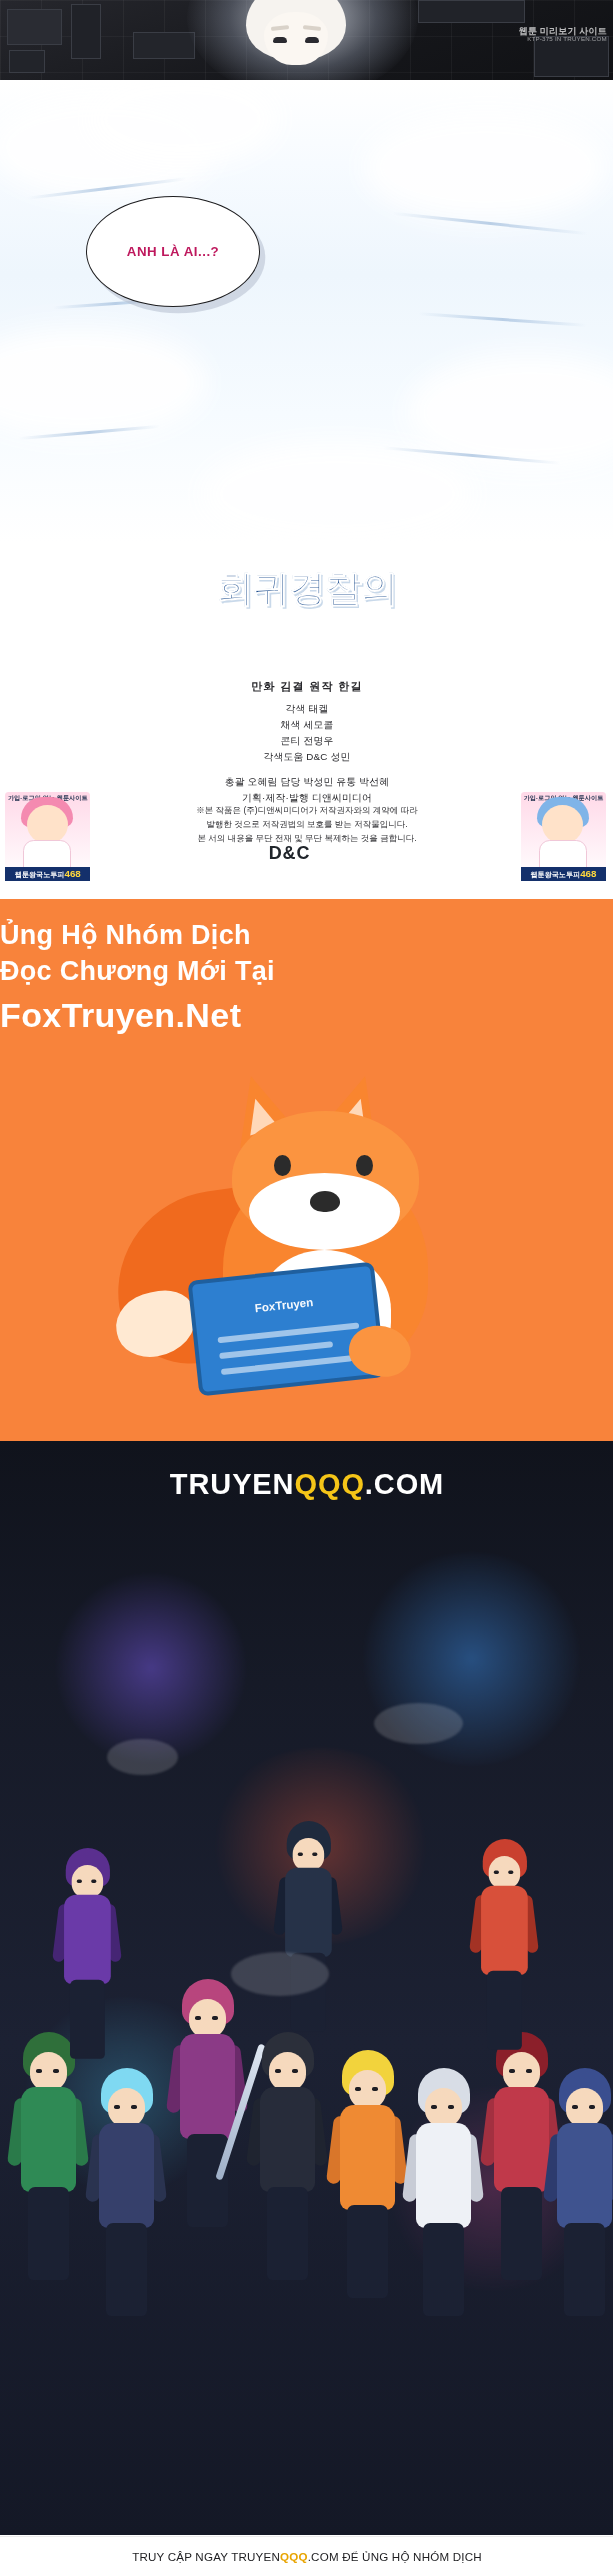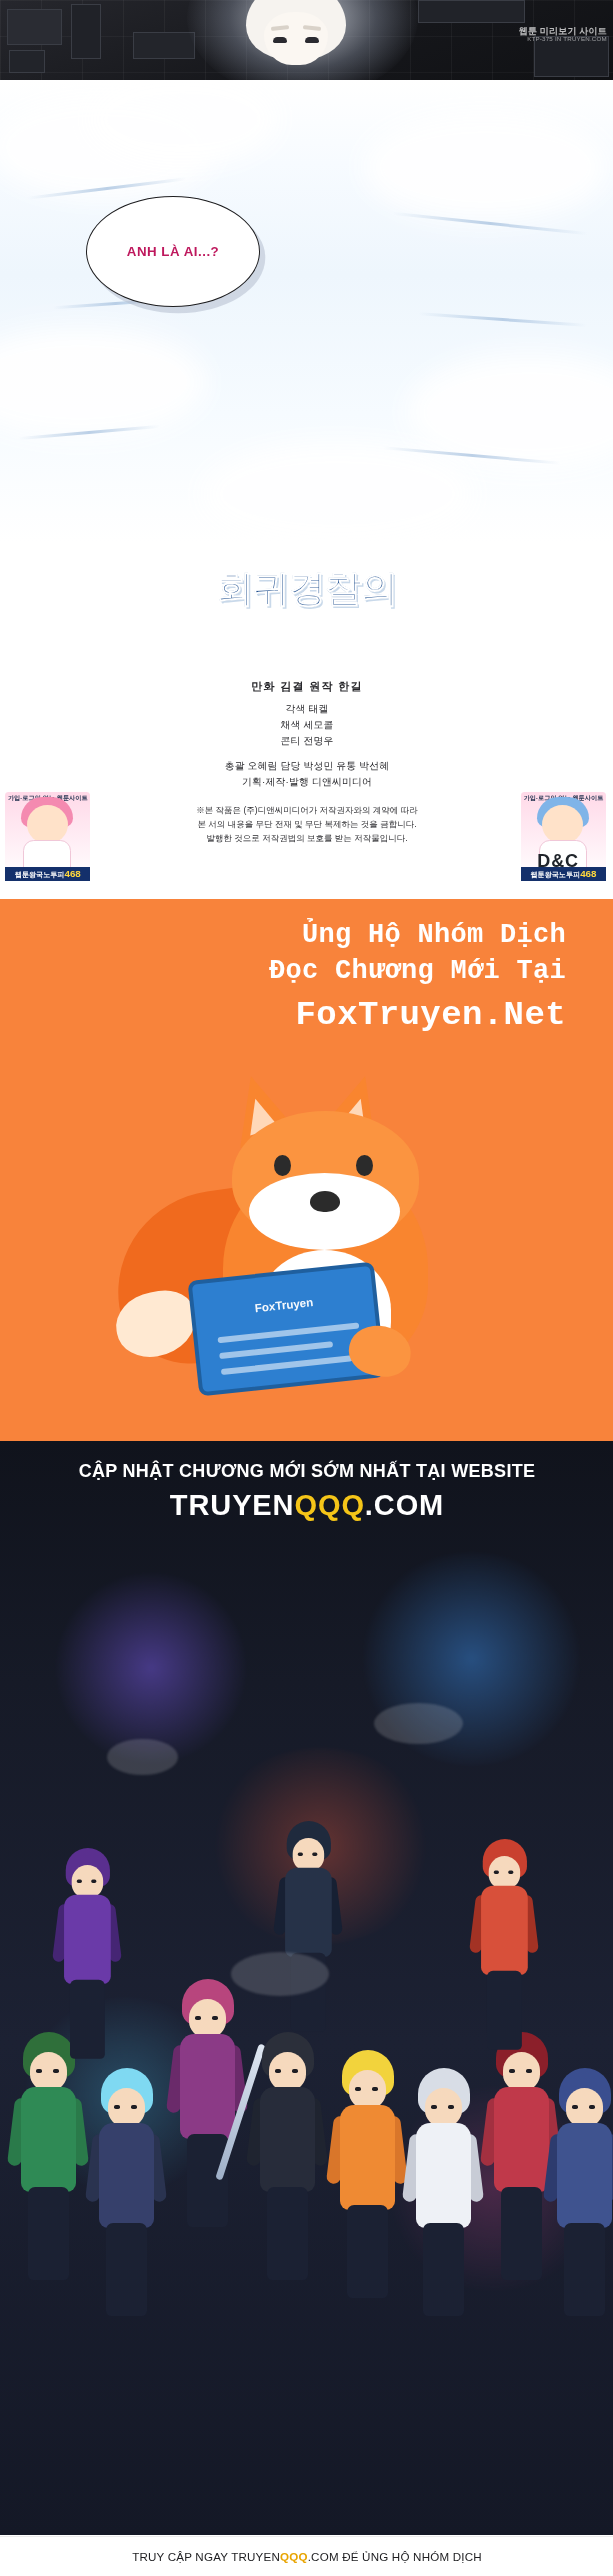--- a/index.html
+++ b/index.html
@@ -208,23 +208,23 @@
     position: absolute;
     left: 0; top: 260px;
     width: 614px;
     text-align: center;
     font-size: 8.5px;
     line-height: 14.2px;
     color: #2a2a2e;
   }
   .dnc-logo {
     position: absolute;
-    left: 0; top: 308px;
+    left: 0; top: 300px;
     width: 579px;
-    text-align: right;
+    text-align: center;
     font-size: 18px;
     font-weight: 900;
     color: #20252b;
     letter-spacing: 0.9px;
   }
 
   
   .side-char {
     position: absolute;
     top: 249px;
@@ -278,23 +278,22 @@
     position: absolute;
     left: 0; top: 899px;
     width: 614px; height: 543px;
     background: #f8833b;
     overflow: hidden;
   }
   .fox-head {
     position: absolute;
     left: 0; top: 18px;
     width: 566px;
-    text-align: right;
+    text-align: left;
     color: #ffffff;
-    font-family: Liberation Mono, monospace;
   }
   .fox-l1, .fox-l2 {
     font-size: 27px;
     font-weight: bold;
     line-height: 36px;
     letter-spacing: 0.3px;
   }
   .fox-site {
     margin-top: 7.1px;
     font-size: 34px;
@@ -595,20 +594,21 @@
 
     <div class="logo-wrap">
       <div class="logo-line l1">회귀경찰의</div>
     </div>
 
     <div class="credits">
       <div class="big-row">만화 김결   원작 한길</div>
       <div>각색 태켈</div>
       <div>채색 세모콜</div>
       <div>콘티 전명우</div>
+      <div>각색도움 D&amp;C 성민</div>
       <span class="gap"></span>
       <div>총괄 오혜림   담당 박성민   유통 박선혜</div>
       <div>기획·제작·발행 디앤씨미디어</div>
     </div>
 
     <div class="side-char left">
       <div class="sc-bg"></div>
       <div class="sc-top-text">가입·로그인 없는 웹툰사이트</div>
       <div class="sc-hair"></div>
       <div class="sc-head"></div>
@@ -624,22 +624,22 @@
       <div class="sc-hair alt"></div>
       <div class="sc-head"></div>
       <div class="sc-body"></div>
       <div class="sc-banner">
         <span>웹툰왕국노투피</span><span class="num">468</span>
       </div>
     </div>
 
     <div class="legal">
       <div>※본 작품은 (주)디앤씨미디어가 저작권자와의 계약에 따라</div>
+      <div>발행한 것으로 저작권법의 보호를 받는 저작물입니다.</div>
       <div>본 서의 내용을 무단 전재 및 무단 복제하는 것을 금합니다.</div>
-      <div>발행한 것으로 저작권법의 보호를 받는 저작물입니다.</div>
     </div>
 
     <div class="dnc-logo">D&amp;C</div>
   </div>
 
   <div class="panel-fox">
     <div class="fox-head">
       <div class="fox-l1">Ủng Hộ Nhóm Dịch</div>
       <div class="fox-l2">Đọc Chương Mới Tại</div>
       <div class="fox-site">FoxTruyen.Net</div>
@@ -664,21 +664,20 @@
         <div class="fox-phone-line p1"></div>
         <div class="fox-phone-line p2"></div>
         <div class="fox-phone-line p3"></div>
       </div>
       <div class="fox-paw"></div>
     </div>
   </div>
 
   <div class="panel-qqq">
     <div class="qqq-head">
-      <div class="qqq-l1">CẬP NHẬT CHƯƠNG MỚI SỚM NHẤT TẠI WEBSITE</div>
       <div class="qqq-l2">
         <span>TRUYEN</span><span class="q">QQQ</span><span>.COM</span>
       </div>
     </div>
 
     <div class="qqq-stage">
       <div class="fx-glow g1"></div>
       <div class="fx-glow g2"></div>
       <div class="fx-glow g3"></div>
       <div class="fx-glow g4"></div>

